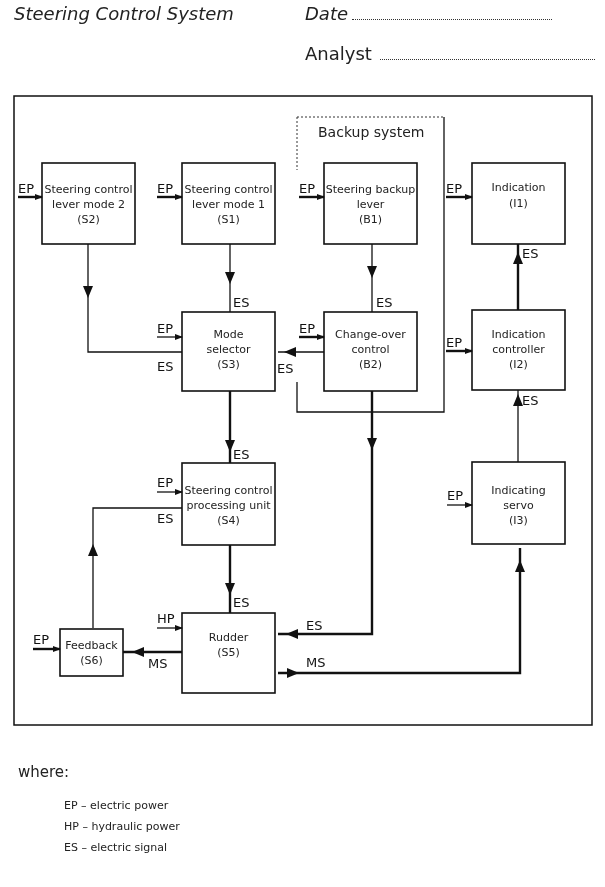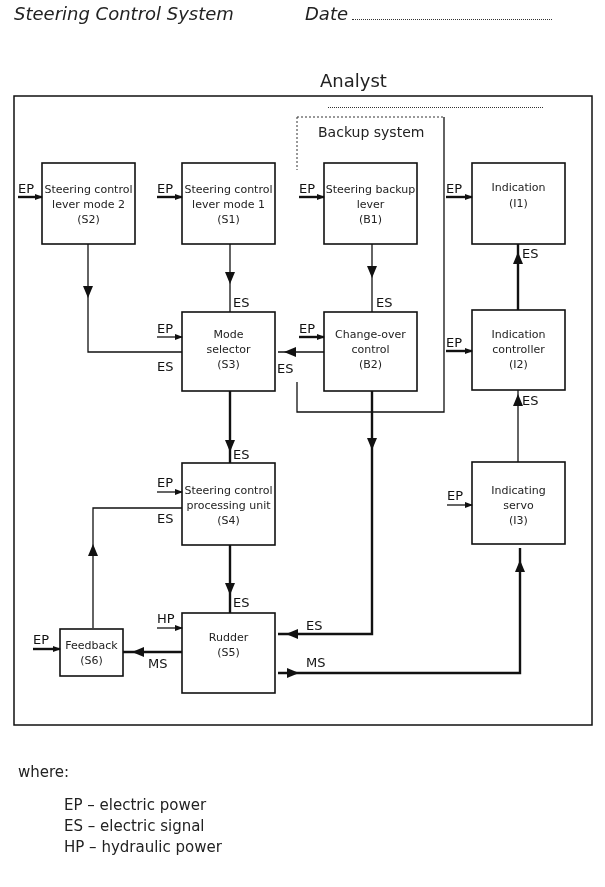--- a/index.html
+++ b/index.html
@@ -1,33 +1,33 @@
 <!DOCTYPE html>
 <html><head>
   <meta charset="utf-8">
   <style>
     html, body { margin: 0; padding: 0; background: #ffffff; }
     body { width: 605px; height: 887px; position: relative; overflow: hidden;
            font-family: "DejaVu Sans", sans-serif; color: #111; }
     .hdr { position: absolute; font-size: 18px; color: #222; }
     .hdr-title { left: 14px; top: 3px; font-style: italic; }
     .hdr-date { left: 305px; top: 3px; font-style: italic; }
-    .hdr-analyst { left: 320px; top: 43px; margin-top: 27px; }
+    .hdr-analyst { left: 305px; top: 43px; }
     .dots { display: inline-block; border-bottom: 1.5px dotted #333; vertical-align: baseline; height: 10px; margin-left: 4px; }
     svg#diagram { position: absolute; left: 0; top: 0; }
     .box { fill: #fff; stroke: #111; stroke-width: 1.6; }
     .frame { fill: none; stroke: #111; stroke-width: 1.5; }
     .wire { fill: none; stroke: #111; stroke-width: 1.3; }
     .wire-bold { fill: none; stroke: #111; stroke-width: 2.4; }
     .dashed { fill: none; stroke: #333; stroke-width: 1; stroke-dasharray: 2 2; }
     .btext { font-family: "DejaVu Sans", sans-serif; font-size: 11px; fill: #222; text-anchor: middle; }
     .sig { font-family: "DejaVu Sans", sans-serif; font-size: 13px; fill: #111; }
     .sect { font-family: "DejaVu Sans", sans-serif; font-size: 14px; fill: #222; }
     .legend { position: absolute; left: 18px; top: 763px; font-size: 15px; color: #222; }
-    .legend-items { position: absolute; left: 64px; top: 795px; font-size: 15px; color: #222; line-height: 21px; }
+    .legend-items { position: absolute; left: 64px; top: 795px; font-size: 11px; color: #222; line-height: 21px; }
   </style>
 </head>
 <body>
 
 <div class="hdr hdr-title">Steering Control System</div>
 <div class="hdr hdr-date">
   <span>Date</span><span class="dots" style="width:200px"></span>
 </div>
 <div class="hdr hdr-analyst">
   <span>Analyst</span><span class="dots" style="width:215px;margin-left:8px"></span>
@@ -207,15 +207,15 @@
   <text class="sig" x="157" y="523">ES</text>
   <text class="sig" x="233" y="607">ES</text>
   <text class="sig" x="306" y="630">ES</text>
   <text class="sig" x="148" y="668">MS</text>
   <text class="sig" x="306" y="667">MS</text>
 </svg>
 
 <div class="legend">where:</div>
 <div class="legend-items">
   <div><span>EP</span> – <span>electric power</span></div>
+  <div><span>HP</span> – <span>hydraulic power</span></div>
   <div><span>ES</span> – <span>electric signal</span></div>
-  <div><span>HP</span> – <span>hydraulic power</span></div>
 </div>
 
 </body></html>

